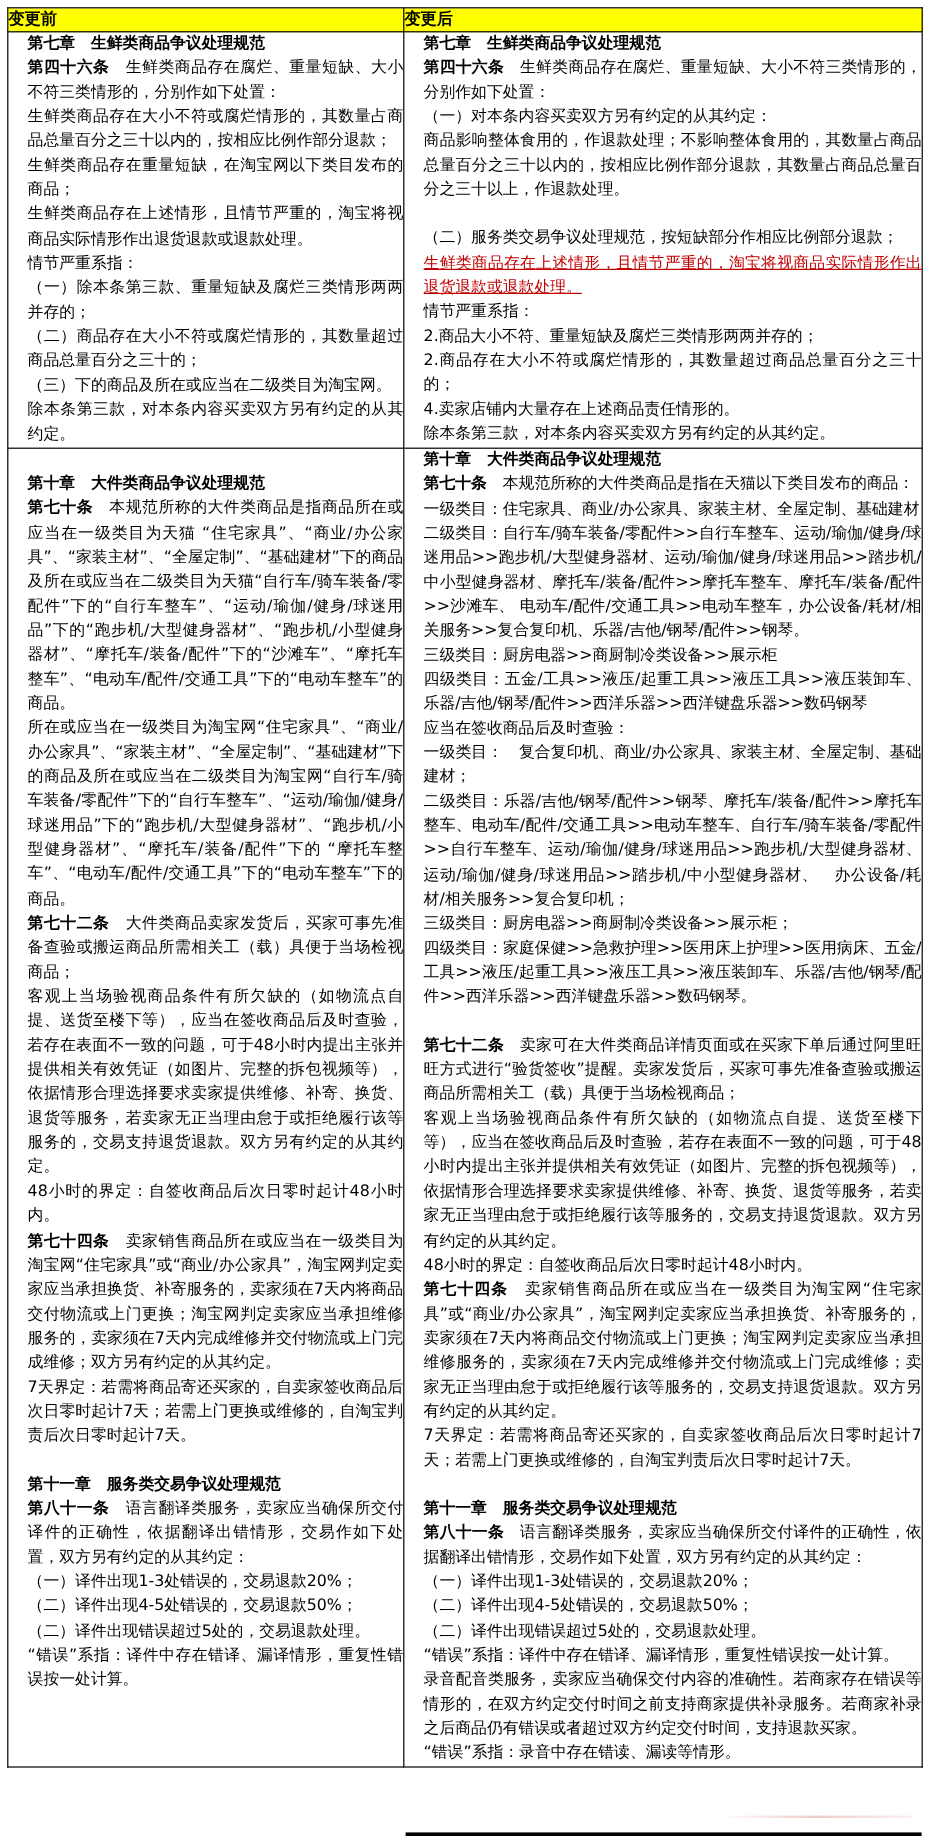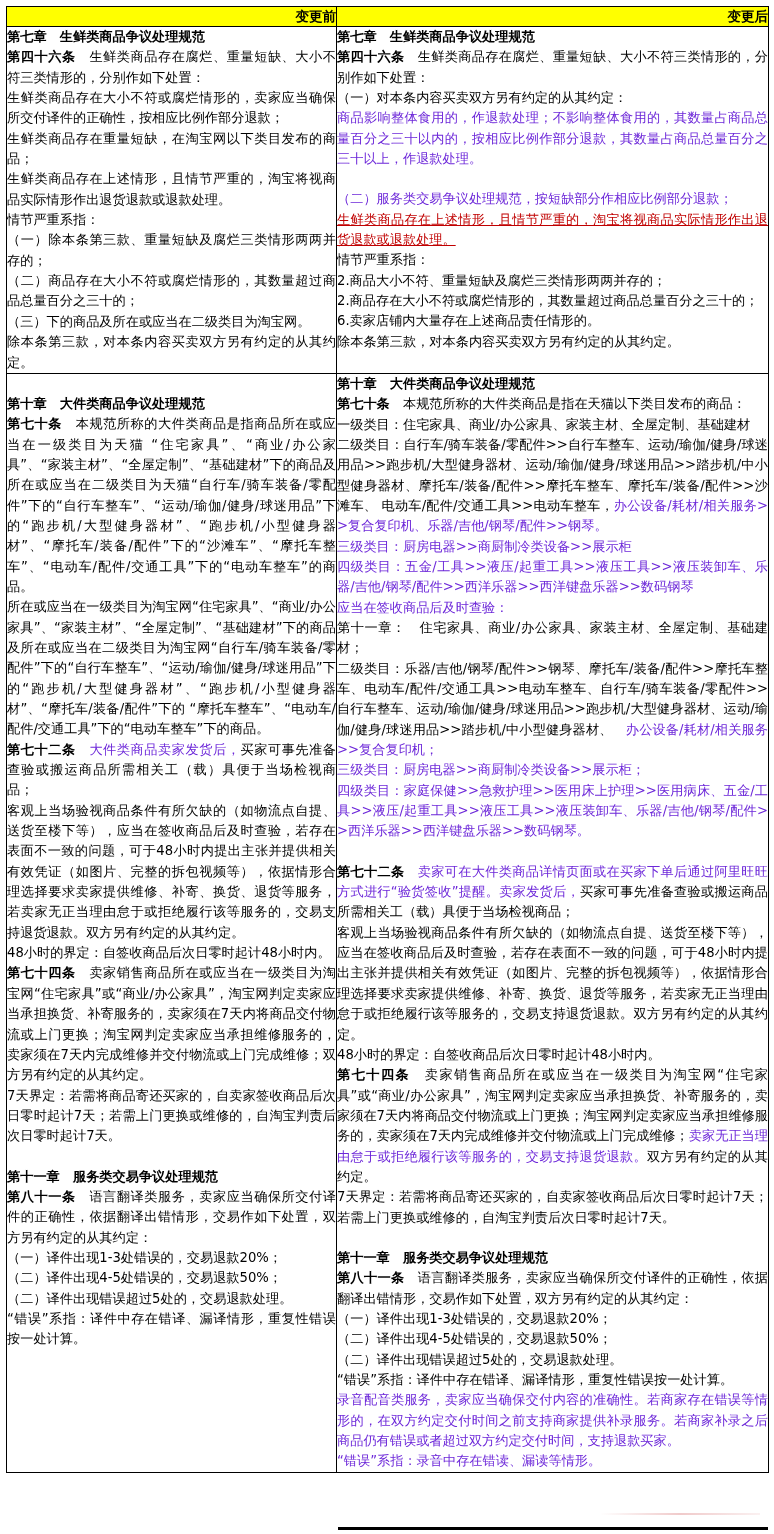--- a/index.html
+++ b/index.html
@@ -30,45 +30,45 @@
   table.cmp col.c-left  { width: 330px; }
   table.cmp col.c-right { width: 432px; }
 
   table.cmp th, table.cmp td {
     border: 1px solid #000000;
     vertical-align: top;
     padding: 0;
   }
   th.hdr {
     background: #ffff00;
-    text-align: right;
+    text-align: left;
     font-weight: bold;
     font-size: 13.5px;
     line-height: 19px;
     padding: 1px 2px 1px 4px;
     color: #000000;
     letter-spacing: 0px;
     height: 19px;
   }
   td.cell {
     padding: 1px 3px 2px 3px;
     background: #ffffff;
   }
-  .blk { font-size: 13.2px; line-height: 20.35px; color:#000000; }
+  .blk { font-size: 13.2px; line-height: 20.35px; color:#000000;margin-left:16px; }
   .blk.right { font-size: 13.2px; line-height: 20.35px; }
   p.ln {
     margin: 0;
     padding: 0;
     text-align: justify;
     text-justify: inter-ideograph;
     word-break: break-all;
     white-space: pre-wrap;
   }
   .b  { font-weight: bold; }
-  .r  { color: #6d28d9; }
+  .r  { color: #000000; }
   .ru { color: #c00000; text-decoration: underline; }
   .gap { height: 20px; }
   .tail-mark {
     position: absolute;
     left: 600px;
     top: 1513px;
     width: 160px;
     height: 2px;
     background: linear-gradient(90deg, rgba(200,60,60,0.0), rgba(200,60,60,0.45), rgba(200,60,60,0.12));
     opacity: .6;
@@ -108,21 +108,21 @@
       <th class="hdr">变更前</th>
       <th class="hdr">变更后</th>
     </tr>
 
     <tr>
 
       <td class="cell">
         <div class="blk">
           <p class="ln b">第七章　生鲜类商品争议处理规范</p>
           <p class="ln"><span class="b">第四十六条</span><span>　生鲜类商品存在腐烂、重量短缺、大小不符三类情形的，分别作如下处置：</span></p>
-          <p class="ln">生鲜类商品存在大小不符或腐烂情形的，卖家应当确保所交付译件的正确性，按相应比例作部分退款；</p>
+          <p class="ln">生鲜类商品存在大小不符或腐烂情形的，其数量占商品总量百分之三十以内的，按相应比例作部分退款；</p>
           <p class="ln">生鲜类商品存在重量短缺，在淘宝网以下类目发布的商品；</p>
           <p class="ln">生鲜类商品存在上述情形，且情节严重的，淘宝将视商品实际情形作出退货退款或退款处理。</p>
           <p class="ln">情节严重系指：</p>
           <p class="ln">（一）除本条第三款、重量短缺及腐烂三类情形两两并存的；</p>
           <p class="ln">（二）商品存在大小不符或腐烂情形的，其数量超过商品总量百分之三十的；</p>
           <p class="ln">（三）下的商品及所在或应当在二级类目为淘宝网。</p>
           <p class="ln">除本条第三款，对本条内容买卖双方另有约定的从其约定。</p>
         </div>
       </td>
 
@@ -131,21 +131,21 @@
           <p class="ln b">第七章　生鲜类商品争议处理规范</p>
           <p class="ln"><span class="b">第四十六条</span><span>　生鲜类商品存在腐烂、重量短缺、大小不符三类情形的，分别作如下处置：</span></p>
           <p class="ln">（一）对本条内容买卖双方另有约定的从其约定：</p>
           <p class="ln r">商品影响整体食用的，作退款处理；不影响整体食用的，其数量占商品总量百分之三十以内的，按相应比例作部分退款，其数量占商品总量百分之三十以上，作退款处理。</p>
           <div class="gap"></div>
           <p class="ln r">（二）服务类交易争议处理规范，按短缺部分作相应比例部分退款；</p>
           <p class="ln ru">生鲜类商品存在上述情形，且情节严重的，淘宝将视商品实际情形作出退货退款或退款处理。</p>
           <p class="ln">情节严重系指：</p>
           <p class="ln">2.商品大小不符、重量短缺及腐烂三类情形两两并存的；</p>
           <p class="ln">2.商品存在大小不符或腐烂情形的，其数量超过商品总量百分之三十的；</p>
-          <p class="ln">6.卖家店铺内大量存在上述商品责任情形的。</p>
+          <p class="ln">4.卖家店铺内大量存在上述商品责任情形的。</p>
           <p class="ln">除本条第三款，对本条内容买卖双方另有约定的从其约定。</p>
         </div>
       </td>
     </tr>
 
     <tr>
 
       <td class="cell">
         <div class="blk">
           <div class="gap"></div>
@@ -169,21 +169,21 @@
 
       <td class="cell">
         <div class="blk right">
           <p class="ln b">第十章　大件类商品争议处理规范</p>
           <p class="ln"><span class="b">第七十条</span><span>　本规范所称的大件类商品是指在天猫以下类目发布的商品：</span></p>
           <p class="ln">一级类目：住宅家具、商业/办公家具、家装主材、全屋定制、基础建材</p>
           <p class="ln"><span>二级类目：自行车/骑车装备/零配件&gt;&gt;自行车整车、运动/瑜伽/健身/球迷用品&gt;&gt;跑步机/大型健身器材、运动/瑜伽/健身/球迷用品&gt;&gt;踏步机/中小型健身器材、摩托车/装备/配件&gt;&gt;摩托车整车、摩托车/装备/配件&gt;&gt;沙滩车、 电动车/配件/交通工具&gt;&gt;电动车整车，</span><span class="r">办公设备/耗材/相关服务&gt;&gt;复合复印机、乐器/吉他/钢琴/配件&gt;&gt;钢琴。</span></p>
           <p class="ln r">三级类目：厨房电器&gt;&gt;商厨制冷类设备&gt;&gt;展示柜</p>
           <p class="ln r">四级类目：五金/工具&gt;&gt;液压/起重工具&gt;&gt;液压工具&gt;&gt;液压装卸车、乐器/吉他/钢琴/配件&gt;&gt;西洋乐器&gt;&gt;西洋键盘乐器&gt;&gt;数码钢琴</p>
           <p class="ln r">应当在签收商品后及时查验：</p>
-          <p class="ln">第十一章：　住宅家具、商业/办公家具、家装主材、全屋定制、基础建材；</p>
+          <p class="ln">一级类目：　复合复印机、商业/办公家具、家装主材、全屋定制、基础建材；</p>
           <p class="ln"><span>二级类目：乐器/吉他/钢琴/配件&gt;&gt;钢琴、摩托车/装备/配件&gt;&gt;摩托车整车、电动车/配件/交通工具&gt;&gt;电动车整车、自行车/骑车装备/零配件&gt;&gt;自行车整车、运动/瑜伽/健身/球迷用品&gt;&gt;跑步机/大型健身器材、运动/瑜伽/健身/球迷用品&gt;&gt;踏步机/中小型健身器材、</span><span class="r">　办公设备/耗材/相关服务&gt;&gt;复合复印机；</span></p>
           <p class="ln r">三级类目：厨房电器&gt;&gt;商厨制冷类设备&gt;&gt;展示柜；</p>
           <p class="ln r">四级类目：家庭保健&gt;&gt;急救护理&gt;&gt;医用床上护理&gt;&gt;医用病床、五金/工具&gt;&gt;液压/起重工具&gt;&gt;液压工具&gt;&gt;液压装卸车、乐器/吉他/钢琴/配件&gt;&gt;西洋乐器&gt;&gt;西洋键盘乐器&gt;&gt;数码钢琴。</p>
           <div class="gap"></div>
           <p class="ln"><span class="b">第七十二条</span><span class="r">　卖家可在大件类商品详情页面或在买家下单后通过阿里旺旺方式进行“验货签收”提醒。卖家发货后，</span><span>买家可事先准备查验或搬运商品所需相关工（载）具便于当场检视商品；</span></p>
           <p class="ln">客观上当场验视商品条件有所欠缺的（如物流点自提、送货至楼下等），应当在签收商品后及时查验，若存在表面不一致的问题，可于48小时内提出主张并提供相关有效凭证（如图片、完整的拆包视频等），依据情形合理选择要求卖家提供维修、补寄、换货、退货等服务，若卖家无正当理由怠于或拒绝履行该等服务的，交易支持退货退款。双方另有约定的从其约定。</p>
           <p class="ln">48小时的界定：自签收商品后次日零时起计48小时内。</p>
           <p class="ln"><span class="b">第七十四条</span><span>　卖家销售商品所在或应当在一级类目为淘宝网“住宅家具”或“商业/办公家具”，淘宝网判定卖家应当承担换货、补寄服务的，卖家须在7天内将商品交付物流或上门更换；淘宝网判定卖家应当承担维修服务的，卖家须在7天内完成维修并交付物流或上门完成维修；</span><span class="r">卖家无正当理由怠于或拒绝履行该等服务的，交易支持退货退款。</span><span>双方另有约定的从其约定。</span></p>
           <p class="ln">7天界定：若需将商品寄还买家的，自卖家签收商品后次日零时起计7天；若需上门更换或维修的，自淘宝判责后次日零时起计7天。</p>
           <div class="gap"></div>

